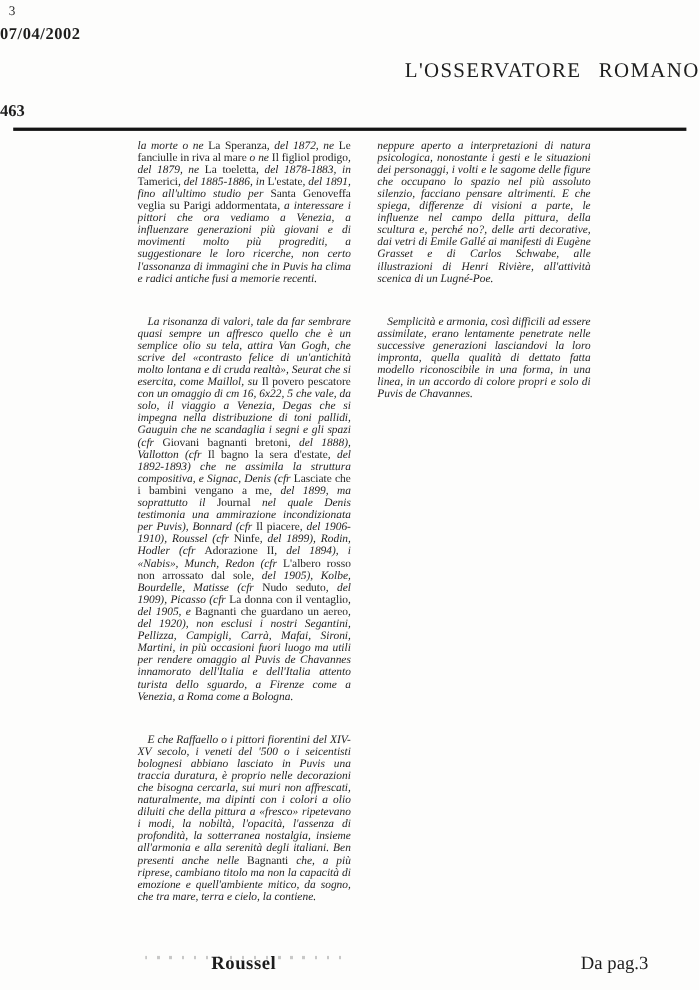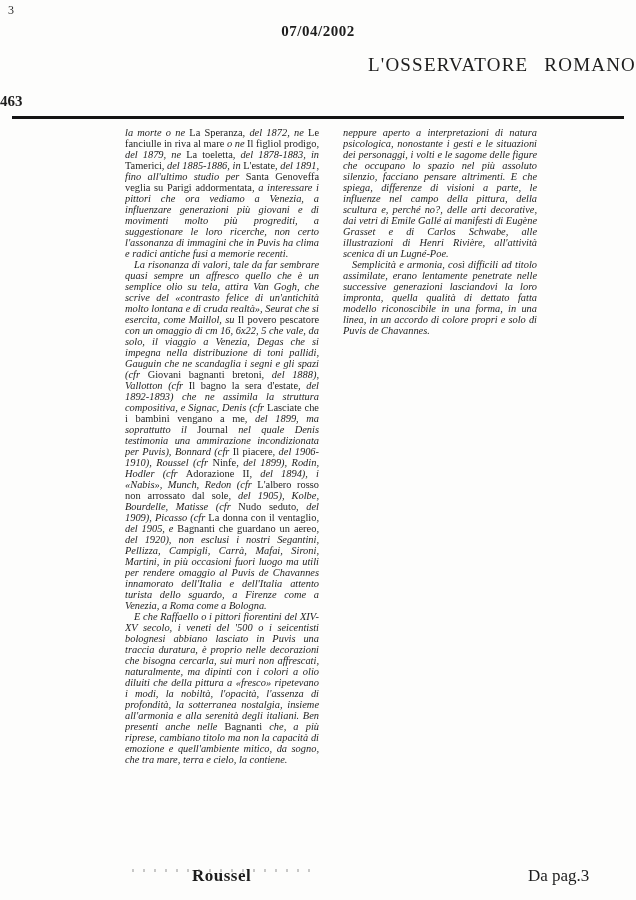--- a/index.html
+++ b/index.html
@@ -12,21 +12,21 @@
     color:#1d1d1d;
     font-family:"Liberation Serif","DejaVu Serif",serif;
     overflow:hidden;
   }
   .corner-num{
     position:absolute;left:8px;top:3px;
     font-size:12px;color:#2a2a2a;
   }
   .hdr-date{
     position:absolute;top:23px;left:0;width:100%;
-    text-align:center;font-size:15px;font-weight:bold;letter-spacing:.5px;
+    text-align:left;font-size:15px;font-weight:bold;letter-spacing:.5px;
   }
   .hdr-masthead{
     position:absolute;top:54px;left:0;width:100%;
     text-align:right;font-size:19px;letter-spacing:1.2px;word-spacing:10px;
     font-weight:normal;
   }
   .hdr-issue{
     position:absolute;top:93px;left:0;width:100%;
     text-align:left;font-size:15px;font-weight:bold;
   }
@@ -42,21 +42,21 @@
   }
   .col{
     width:199px;
     font-size:10.4px;line-height:11px;
     text-align:justify;
     font-style:italic;
     hyphens:auto;
     overflow:hidden;
   }
   .col p{margin:0;padding:0;}
-  .col p.indent{text-indent:9px;}
+  .col p.indent{text-indent:9px;margin-top:28px;}
   .roman{font-style:normal;}
   .specks{
     position:absolute;left:132px;top:869px;width:186px;height:3px;
     background:repeating-linear-gradient(90deg,rgba(40,40,40,.45) 0 2px,transparent 2px 11px);
     opacity:.55;
   }
   .ftr-section{
     position:absolute;left:192px;top:866px;
     font-size:17px;font-weight:bold;letter-spacing:.5px;
   }
@@ -81,21 +81,21 @@
   <div class="hdr-rule"></div>
 
   <main class="columns">
     <div class="col">
         <p><span>la morte o ne </span><span class="roman">La Speranza</span><span>, del 1872, ne </span><span class="roman">Le fanciulle in riva al mare</span><span> o ne </span><span class="roman">Il figliol prodigo</span><span>, del 1879, ne </span><span class="roman">La toeletta</span><span>, del 1878-1883, in </span><span class="roman">Tamerici</span><span>, del 1885-1886, in </span><span class="roman">L'estate</span><span>, del 1891, fino all'ultimo studio per </span><span class="roman">Santa Genoveffa veglia su Parigi addormentata</span><span>, a interessare i pittori che ora vediamo a Venezia, a influenzare generazioni più giovani e di movimenti molto più progrediti, a suggestionare le loro ricerche, non certo l'assonanza di immagini che in Puvis ha clima e radici antiche fusi a memorie recenti.</span></p>
         <p class="indent"><span>La risonanza di valori, tale da far sembrare quasi sempre un affresco quello che è un semplice olio su tela, attira Van Gogh, che scrive del «contrasto felice di un'antichità molto lontana e di cruda realtà», Seurat che si esercita, come Maillol, su </span><span class="roman">Il povero pescatore</span><span> con un omaggio di cm 16, 6x22, 5 che vale, da solo, il viaggio a Venezia, Degas che si impegna nella distribuzione di toni pallidi, Gauguin che ne scandaglia i segni e gli spazi (cfr </span><span class="roman">Giovani bagnanti bretoni</span><span>, del 1888), Vallotton (cfr </span><span class="roman">Il bagno la sera d'estate</span><span>, del 1892-1893) che ne assimila la struttura compositiva, e Signac, Denis (cfr </span><span class="roman">Lasciate che i bambini vengano a me</span><span>, del 1899, ma soprattutto il </span><span class="roman">Journal</span><span> nel quale Denis testimonia una ammirazione incondizionata per Puvis), Bonnard (cfr </span><span class="roman">Il piacere</span><span>, del 1906-1910), Roussel (cfr </span><span class="roman">Ninfe</span><span>, del 1899), Rodin, Hodler (cfr </span><span class="roman">Adorazione II</span><span>, del 1894), i «Nabis», Munch, Redon (cfr </span><span class="roman">L'albero rosso non arrossato dal sole</span><span>, del 1905), Kolbe, Bourdelle, Matisse (cfr </span><span class="roman">Nudo seduto</span><span>, del 1909), Picasso (cfr </span><span class="roman">La donna con il ventaglio</span><span>, del 1905, e </span><span class="roman">Bagnanti che guardano un aereo</span><span>, del 1920), non esclusi i nostri Segantini, Pellizza, Campigli, Carrà, Mafai, Sironi, Martini, in più occasioni fuori luogo ma utili per rendere omaggio al Puvis de Chavannes innamorato dell'Italia e dell'Italia attento turista dello sguardo, a Firenze come a Venezia, a Roma come a Bologna.</span></p>
         <p class="indent"><span>E che Raffaello o i pittori fiorentini del XIV-XV secolo, i veneti del '500 o i seicentisti bolognesi abbiano lasciato in Puvis una traccia duratura, è proprio nelle decorazioni che bisogna cercarla, sui muri non affrescati, naturalmente, ma dipinti con i colori a olio diluiti che della pittura a «fresco» ripetevano i modi, la nobiltà, l'opacità, l'assenza di profondità, la sotterranea nostalgia, insieme all'armonia e alla serenità degli italiani. Ben presenti anche nelle </span><span class="roman">Bagnanti</span><span> che, a più riprese, cambiano titolo ma non la capacità di emozione e quell'ambiente mitico, da sogno, che tra mare, terra e cielo, la contiene.</span></p>
       </div>
     <div class="col">
         <p><span>neppure aperto a interpretazioni di natura psicologica, nonostante i gesti e le situazioni dei personaggi, i volti e le sagome delle figure che occupano lo spazio nel più assoluto silenzio, facciano pensare altrimenti. E che spiega, differenze di visioni a parte, le influenze nel campo della pittura, della scultura e, perché no?, delle arti decorative, dai vetri di Emile Gallé ai manifesti di Eugène Grasset e di Carlos Schwabe, alle illustrazioni di Henri Rivière, all'attività scenica di un Lugné-Poe.</span></p>
-        <p class="indent"><span>Semplicità e armonia, così difficili ad titolo assimilate, erano lentamente penetrate nelle successive generazioni lasciandovi la loro impronta, quella qualità di dettato fatta modello riconoscibile in una forma, in una linea, in un accordo di colore propri e solo di Puvis de Chavannes.</span></p>
+        <p class="indent"><span>Semplicità e armonia, così difficili ad essere assimilate, erano lentamente penetrate nelle successive generazioni lasciandovi la loro impronta, quella qualità di dettato fatta modello riconoscibile in una forma, in una linea, in un accordo di colore propri e solo di Puvis de Chavannes.</span></p>
       </div>
   </main>
 
   <div class="specks"></div>
 
   <div class="ftr-section">Roussel</div>
 
   <div class="ftr-source">Da pag.3</div>
 
 </div>

